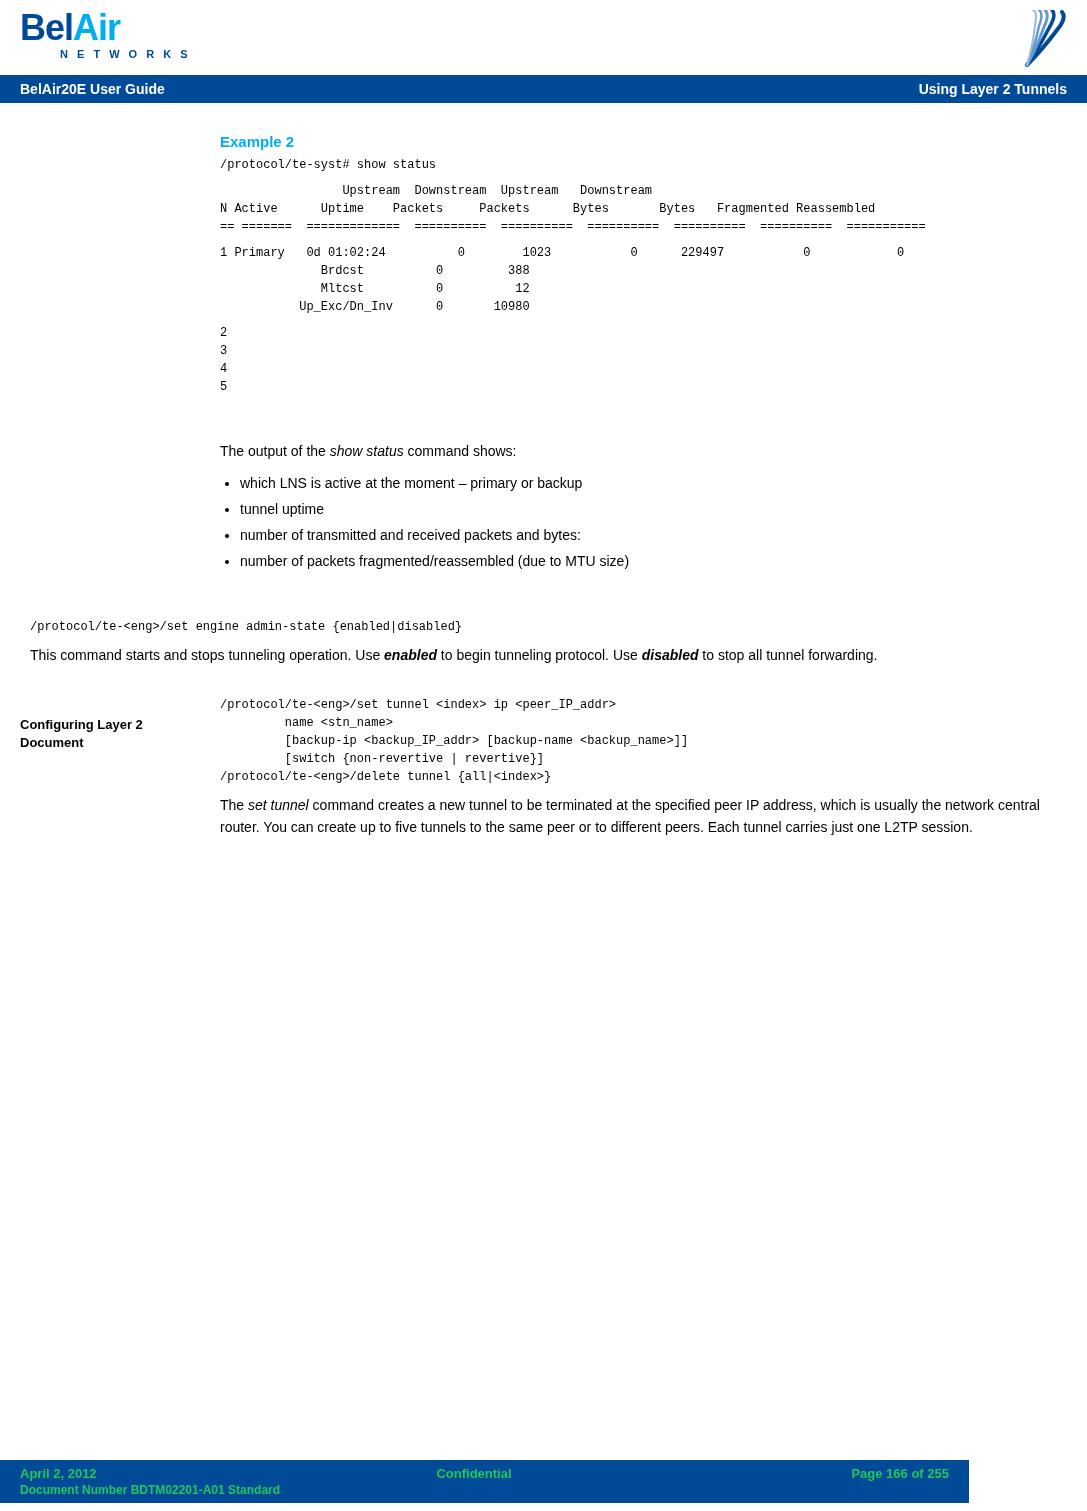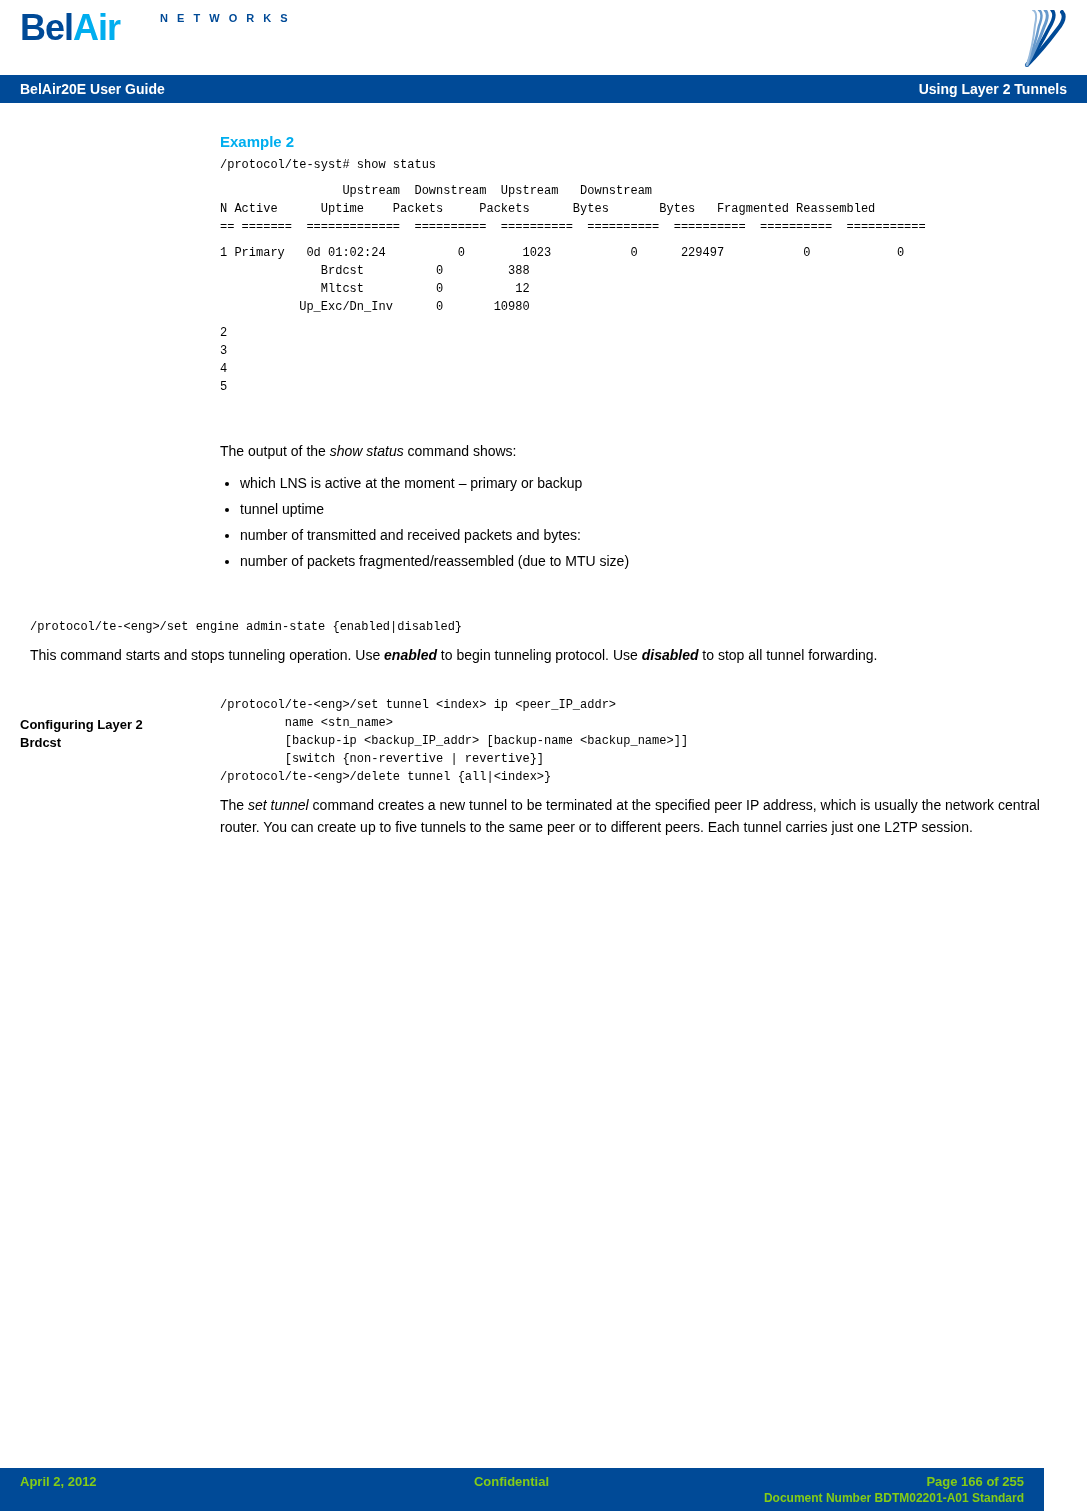--- a/index.html
+++ b/index.html
@@ -15,21 +15,21 @@
     
     .header {
       display: flex;
       justify-content: space-between;
       align-items: flex-start;
       padding: 10px 20px 5px 20px;
       border-bottom: none;
     }
     .logo-area {
       display: flex;
-      flex-direction: row;
+      flex-direction: column;
     }
     .logo-belair {
       font-size: 36px;
       font-weight: 900;
       color: #004a97;
       letter-spacing: -1px;
       line-height: 1;
     }
     .logo-networks {
       font-size: 11px;
@@ -114,34 +114,34 @@
     }
     .bullet-list li {
       font-size: 14px;
       line-height: 1.7;
       list-style-type: disc;
       margin-bottom: 2px;
     }
 
     .footer-wrapper {
       position: fixed;
-      bottom: 0;
-      width: 1044px;
+      bottom: 8px;
+      width: 969px;
       background: #004a97;
-      color: #84cc16;
+      color: #22c55e;
     }
     .footer-top-row {
       display: flex;
       justify-content: space-between;
       padding: 6px 20px 2px 20px;
       font-size: 13px;
       font-weight: bold;
     }
     .footer-bottom-row {
-      text-align: right;
+      text-align: left;
       padding: 0 20px 6px 20px;
       font-size: 12px;
       font-weight: bold;
     }
     .spacer-lg { height: 16px; }
   </style>
 </head>
 <body>
 
 <div class="header">
@@ -217,21 +217,21 @@
     <p class="para">
       <span>This command starts and stops tunneling operation. Use </span><span style="font-style:italic; font-weight:bold;">enabled</span><span> to begin tunneling protocol. Use </span><span style="font-style:italic; font-weight:bold;">disabled</span><span> to stop all tunnel forwarding.</span>
     </p>
   </div>
 </div>
 
 <div class="content" style="padding-top:0;">
   <div class="left-col">
     <div class="left-label">
       <span>Configuring Layer 2</span><br>
-      <span>Brdcst</span>
+      <span>Document</span>
     </div>
   </div>
   <div class="main-col">
     <div class="code-block">/protocol/te-&lt;eng&gt;/set tunnel &lt;index&gt; ip &lt;peer_IP_addr&gt;
          name &lt;stn_name&gt;
          [backup-ip &lt;backup_IP_addr&gt; [backup-name &lt;backup_name&gt;]]
          [switch {non-revertive | revertive}]
 /protocol/te-&lt;eng&gt;/delete tunnel {all|&lt;index&gt;}</div>
     <p class="para">
       <span>The </span><span style="font-style:italic;">set tunnel</span><span> command creates a new tunnel to be terminated at the specified peer IP address, which is usually the network central router. You can create up to five tunnels to the same peer or to different peers. Each tunnel carries just one L2TP session.</span>

